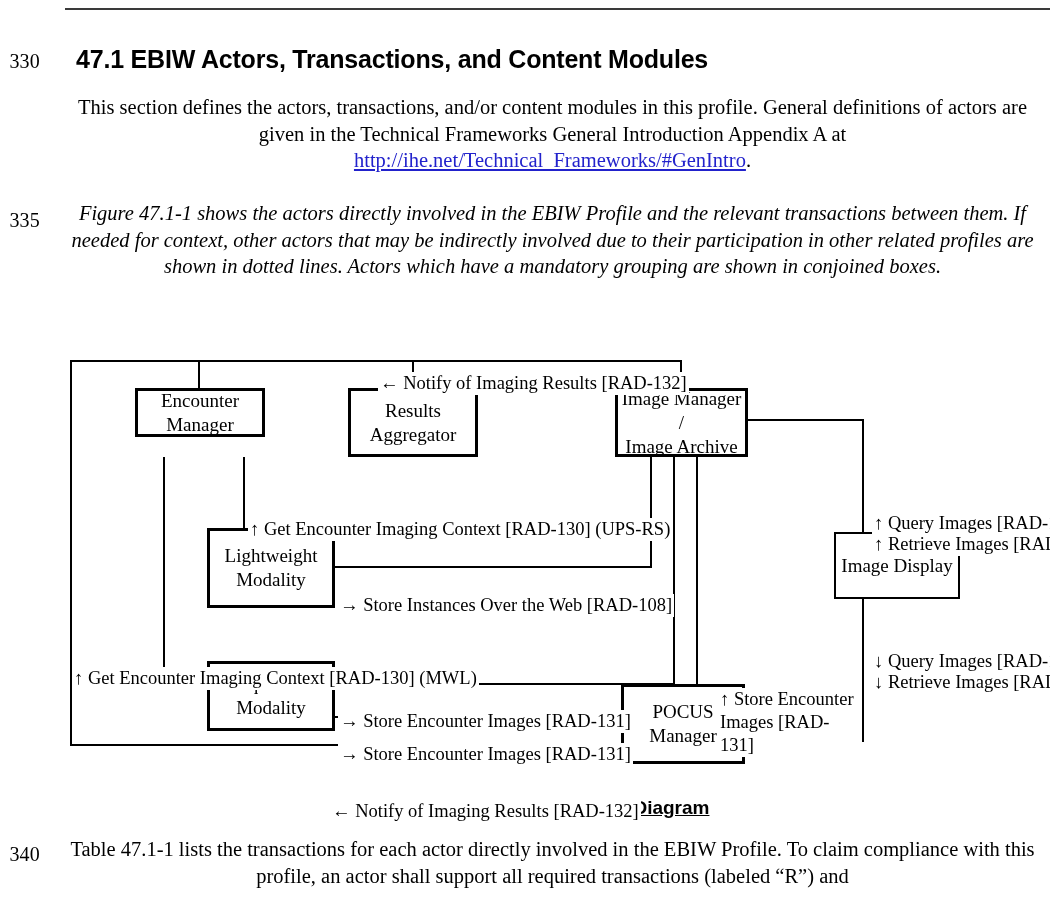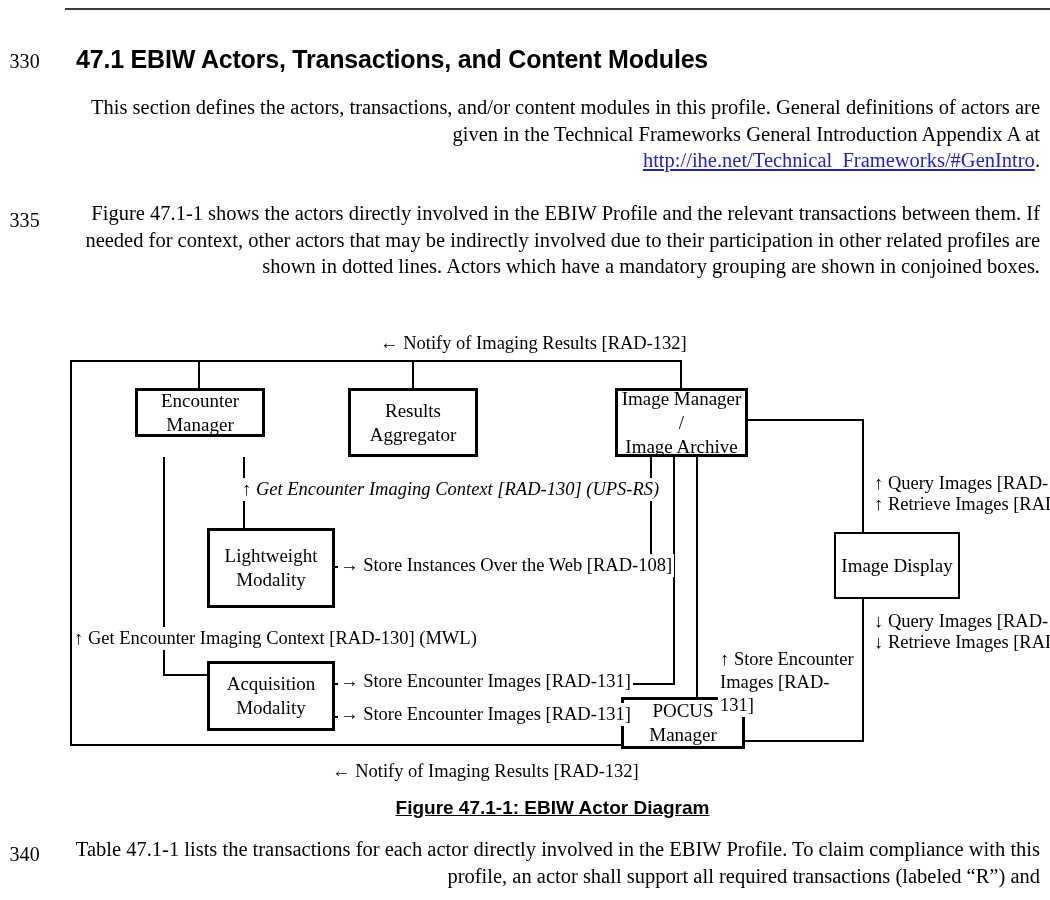--- a/index.html
+++ b/index.html
@@ -50,21 +50,21 @@
     white-space: nowrap;
     margin-left: 11px;
   }
 
   .body-para {
     position: absolute;
     left: 65px;
     width: 975px;
     font-size: 20.5px;
     line-height: 26.5px;
-    text-align: right;
+    text-align: center;
   }
   .body-para p { margin: 0; }
 
   .link {
     color: #2222cc;
     text-decoration: underline;
   }
 
   
   .figure-caption {
@@ -114,20 +114,21 @@
   .dg-line.thin.v { width: 2px; }
 
   .dg-label {
     position: absolute;
     font-size: 18.5px;
     line-height: 23px;
     white-space: nowrap;
     background: #ffffff;
     padding: 0 2px;
     z-index: 8;
+    margin-top: 40px;
   }
   .dg-label.clip {
     overflow: hidden;
   }
   .dg-label.two-line { white-space: normal; }
 </style>
 </head>
 <body>
 
 <div class="header-rule"></div>
@@ -135,21 +136,21 @@
 <div class="line-number" style="top:50px;">330</div>
 <div class="line-number" style="top:209px;">335</div>
 <div class="line-number" style="top:843px;">340</div>
 
 <div class="section-heading">47.1 EBIW Actors, Transactions, and Content Modules</div>
 
 <div class="body-para" style="top:94px;">
   <p><span>This section defines the actors, transactions, and/or content modules in this profile. General definitions of actors are given in the Technical Frameworks General Introduction Appendix A at </span><a class="link" href="#">http://ihe.net/Technical_Frameworks/#GenIntro</a><span>.</span></p>
 </div>
 
-<div class="body-para" style="top:200px;">
+<div class="body-para" style="top:200px;font-style:italic;">
   <p>Figure 47.1-1 shows the actors directly involved in the EBIW Profile and the relevant transactions between them. If needed for context, other actors that may be indirectly involved due to their participation in other related profiles are shown in dotted lines. Actors which have a mandatory grouping are shown in conjoined boxes.</p>
 </div>
 
 <div id="actor-diagram">
 
   <div class="dg-label" style="left:378px; top:12px;">← Notify of Imaging Results [RAD-132]</div>
 
   <div class="dg-line thin h" style="left:70px; top:40px; width:612px;"></div>
   <div class="dg-line thin v" style="left:70px; top:40px; height:386px;"></div>
   <div class="dg-line thin h" style="left:70px; top:424px; width:612px;"></div>
@@ -177,21 +178,21 @@
       <span>Results</span>
       <span>Aggregator</span>
     </div>
   </div>
 
   <div class="dg-line thin v" style="left:163px; top:137px; height:219px;"></div>
   <div class="dg-line thin h" style="left:163px; top:354px; width:46px;"></div>
 
   <div class="dg-line thin v" style="left:243px; top:137px; height:74px;"></div>
 
-  <div class="dg-label" style="left:240px; top:158px;font-style:italic;">↑ Get Encounter Imaging Context [RAD-130] (UPS-RS)</div>
+  <div class="dg-label" style="left:248px; top:158px;">↑ Get Encounter Imaging Context [RAD-130] (UPS-RS)</div>
 
   <div class="dg-box" style="left:207px; top:208px; width:128px; height:80px;">
     <div>
       <span>Lightweight</span>
       <span>Modality</span>
     </div>
   </div>
 
   <div class="dg-line thin h" style="left:333px; top:246px; width:319px;"></div>
   <div class="dg-line thin v" style="left:650px; top:137px; height:111px;"></div>
@@ -213,21 +214,21 @@
 
   <div class="dg-line thin h" style="left:333px; top:396px; width:290px;"></div>
   <div class="dg-label" style="left:338px; top:383px;">→ Store Encounter Images [RAD-131]</div>
 
   <div class="dg-line thin v" style="left:696px; top:137px; height:240px;"></div>
   <div class="dg-label two-line" style="left:718px; top:328px; width:140px; line-height:23px;">
     <span>↑ Store Encounter</span><br>
     <span>Images [RAD-131]</span>
   </div>
 
-  <div class="dg-box" style="left:621px; top:377px; width:124px; height:52px;">
+  <div class="dg-box" style="left:621px; top:364px; width:124px; height:80px;">
     <span>POCUS Manager</span>
   </div>
 
   <div class="dg-label" style="left:330px; top:440px;">← Notify of Imaging Results [RAD-132]</div>
 
   <div class="dg-line thin h" style="left:746px; top:99px; width:118px;"></div>
   <div class="dg-line thin v" style="left:862px; top:99px; height:118px;"></div>
 
   <div class="dg-box" style="left:834px; top:212px; width:126px; height:67px; border-width:2px;">
     <span>Image Display</span>

